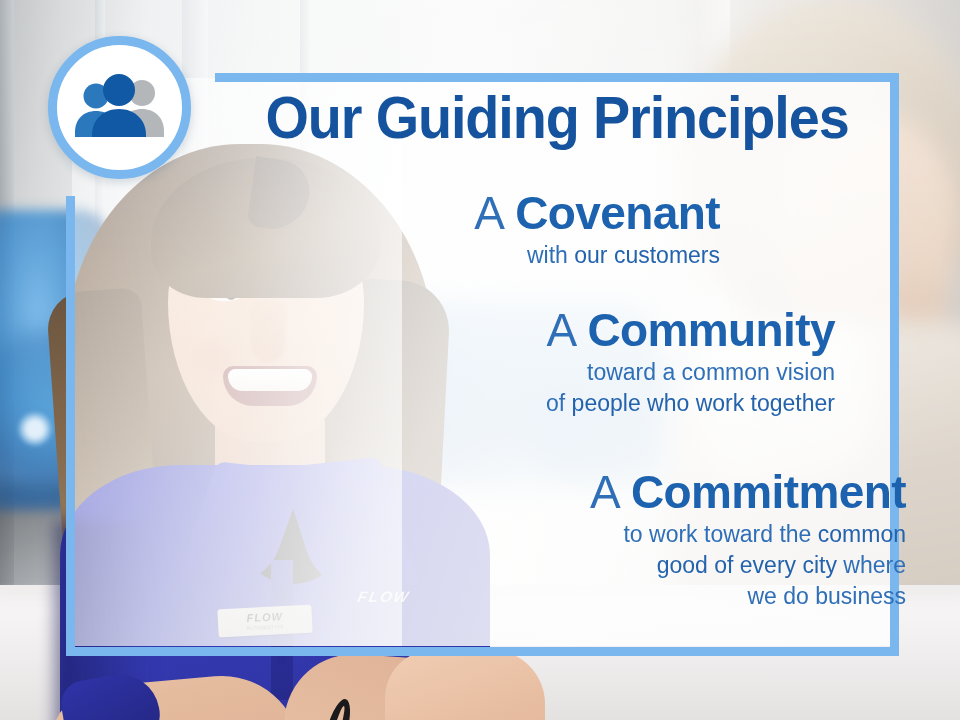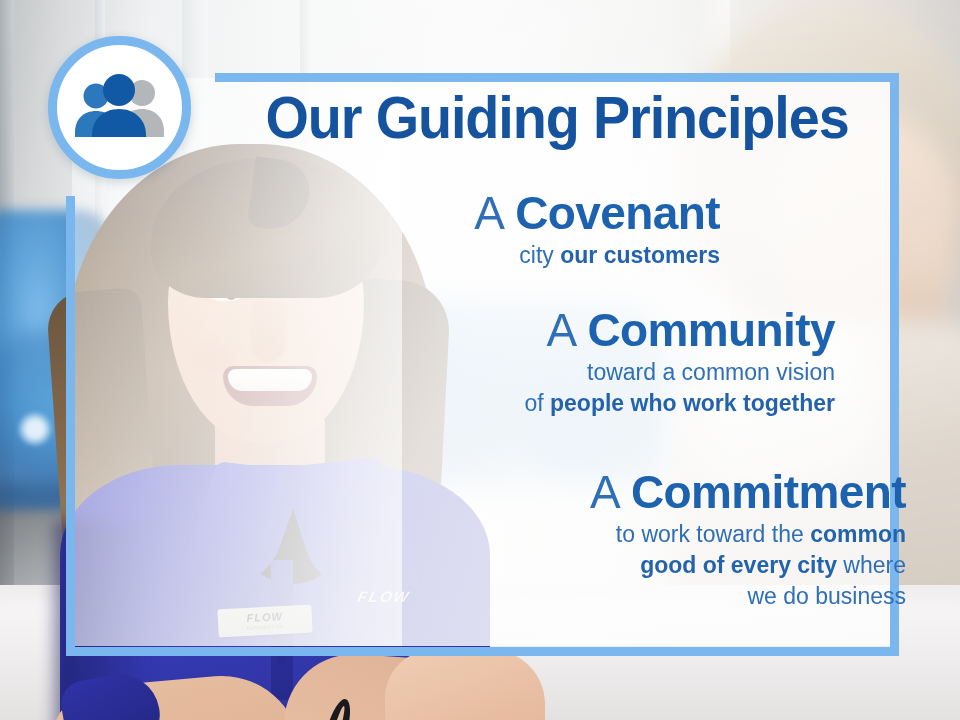--- a/index.html
+++ b/index.html
@@ -344,21 +344,21 @@
   .big {
     font:400 46px/54px "Liberation Sans", sans-serif;
     color:#2f6fb8;
     white-space:nowrap;
   }
   .big b { font-weight:700; color:#1c62ae; letter-spacing:-.6px; }
   .sub {
     font:400 23px/31px "Liberation Sans", sans-serif;
     color:#2f6fb8;
   }
-  .sub b { font-weight:700; color:#2363ad; }
+  .sub b { font-weight:400; color:#2363ad; }
 
   #b1 { left:300px; top:186px; width:420px; }
   #b2 { left:355px; top:303px; width:480px; }
   #b3 { left:436px; top:465px; width:470px; }
 </style>
 </head>
 <body>
 
 <div class="stage">
 
@@ -463,21 +463,21 @@
   <div class="headline-wrap">
     <div class="headline" style="position:static;width:auto;">Our Guiding Principles</div>
   </div>
 
   <div class="block" id="b1">
     <div class="big">
       <span>A</span>
       <b>Covenant</b>
     </div>
     <div class="sub">
-        <div><span>city </span><b>our customers</b></div>
+        <div><span>with </span><b>our customers</b></div>
       </div>
   </div>
 
   <div class="block" id="b2">
     <div class="big">
       <span>A</span>
       <b>Community</b>
     </div>
     <div class="sub">
         <div><span>toward a common vision</span></div>

